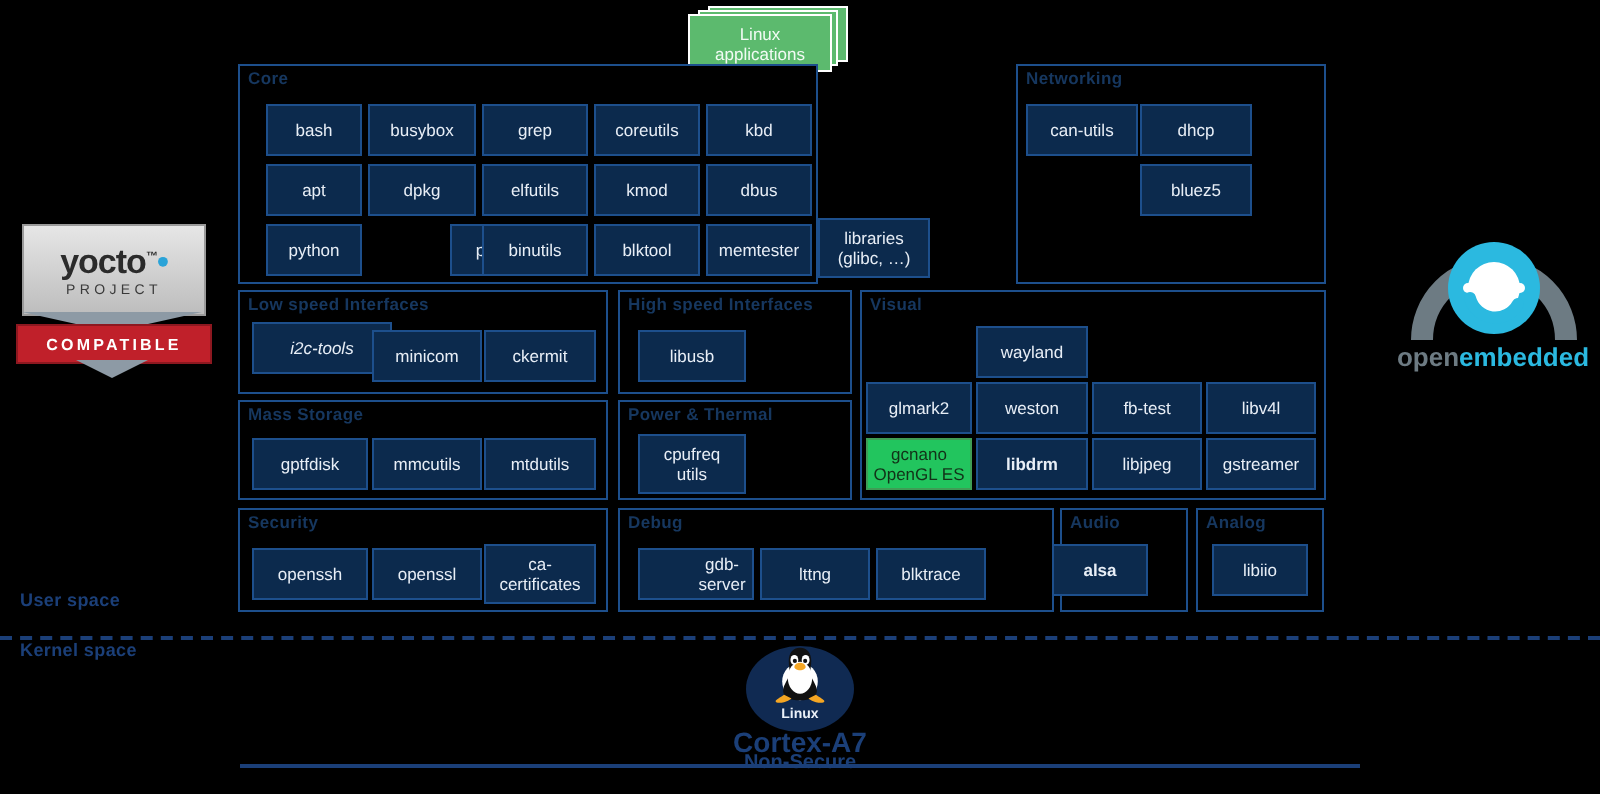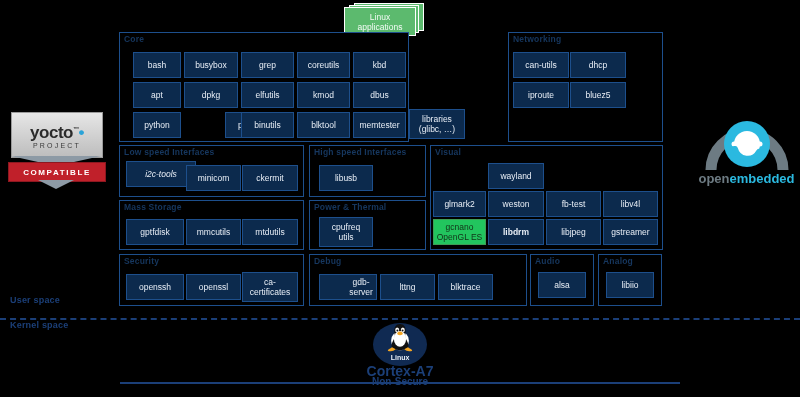--- a/index.html
+++ b/index.html
@@ -153,21 +153,20 @@
       <span>libraries</span><br>
       <span>(glibc, …)</span>
     </span>
   </div>
 
   <div class="panel" style="left:508px;top:32px;width:155px;height:110px;">
     <div class="ptitle">Networking</div>
   </div>
   <div class="pkg" style="left:513px;top:52px;width:56px;height:26px;">can-utils</div>
   <div class="pkg" style="left:570px;top:52px;width:56px;height:26px;">dhcp</div>
-  <div class="pkg" style="left:513px;top:82px;width:56px;height:26px;">iproute</div>
   <div class="pkg" style="left:570px;top:82px;width:56px;height:26px;">bluez5</div>
 
   <div class="panel" style="left:119px;top:145px;width:185px;height:52px;">
     <div class="ptitle">Low speed Interfaces</div>
   </div>
   <div class="pkg" style="left:126px;top:161px;width:70px;height:26px;font-style:italic;">i2c-tools</div>
   <div class="pkg" style="left:186px;top:165px;width:55px;height:26px;">minicom</div>
   <div class="pkg" style="left:242px;top:165px;width:56px;height:26px;">ckermit</div>
 
   <div class="panel" style="left:309px;top:145px;width:117px;height:52px;">
@@ -225,21 +224,21 @@
   <div class="panel" style="left:309px;top:254px;width:218px;height:52px;">
     <div class="ptitle">Debug</div>
   </div>
   <div class="pkg" style="left:319px;top:274px;width:58px;height:26px;padding-left:28px;">gdb-server</div>
   <div class="pkg" style="left:380px;top:274px;width:55px;height:26px;">lttng</div>
   <div class="pkg" style="left:438px;top:274px;width:55px;height:26px;">blktrace</div>
 
   <div class="panel" style="left:530px;top:254px;width:64px;height:52px;">
     <div class="ptitle">Audio</div>
   </div>
-  <div class="pkg" style="left:538px;top:272px;width:48px;height:26px;">alsa</div>
+  <div class="pkg" style="left:526px;top:272px;width:48px;height:26px;font-weight:bold;">alsa</div>
 
   <div class="panel" style="left:598px;top:254px;width:64px;height:52px;">
     <div class="ptitle">Analog</div>
   </div>
   <div class="pkg" style="left:606px;top:272px;width:48px;height:26px;">libiio</div>
 
   <div class="spacelbl" style="left:10px;top:295px;">User space</div>
   <div class="dashline"></div>
   <div class="spacelbl" style="left:10px;top:320px;">Kernel space</div>
 

